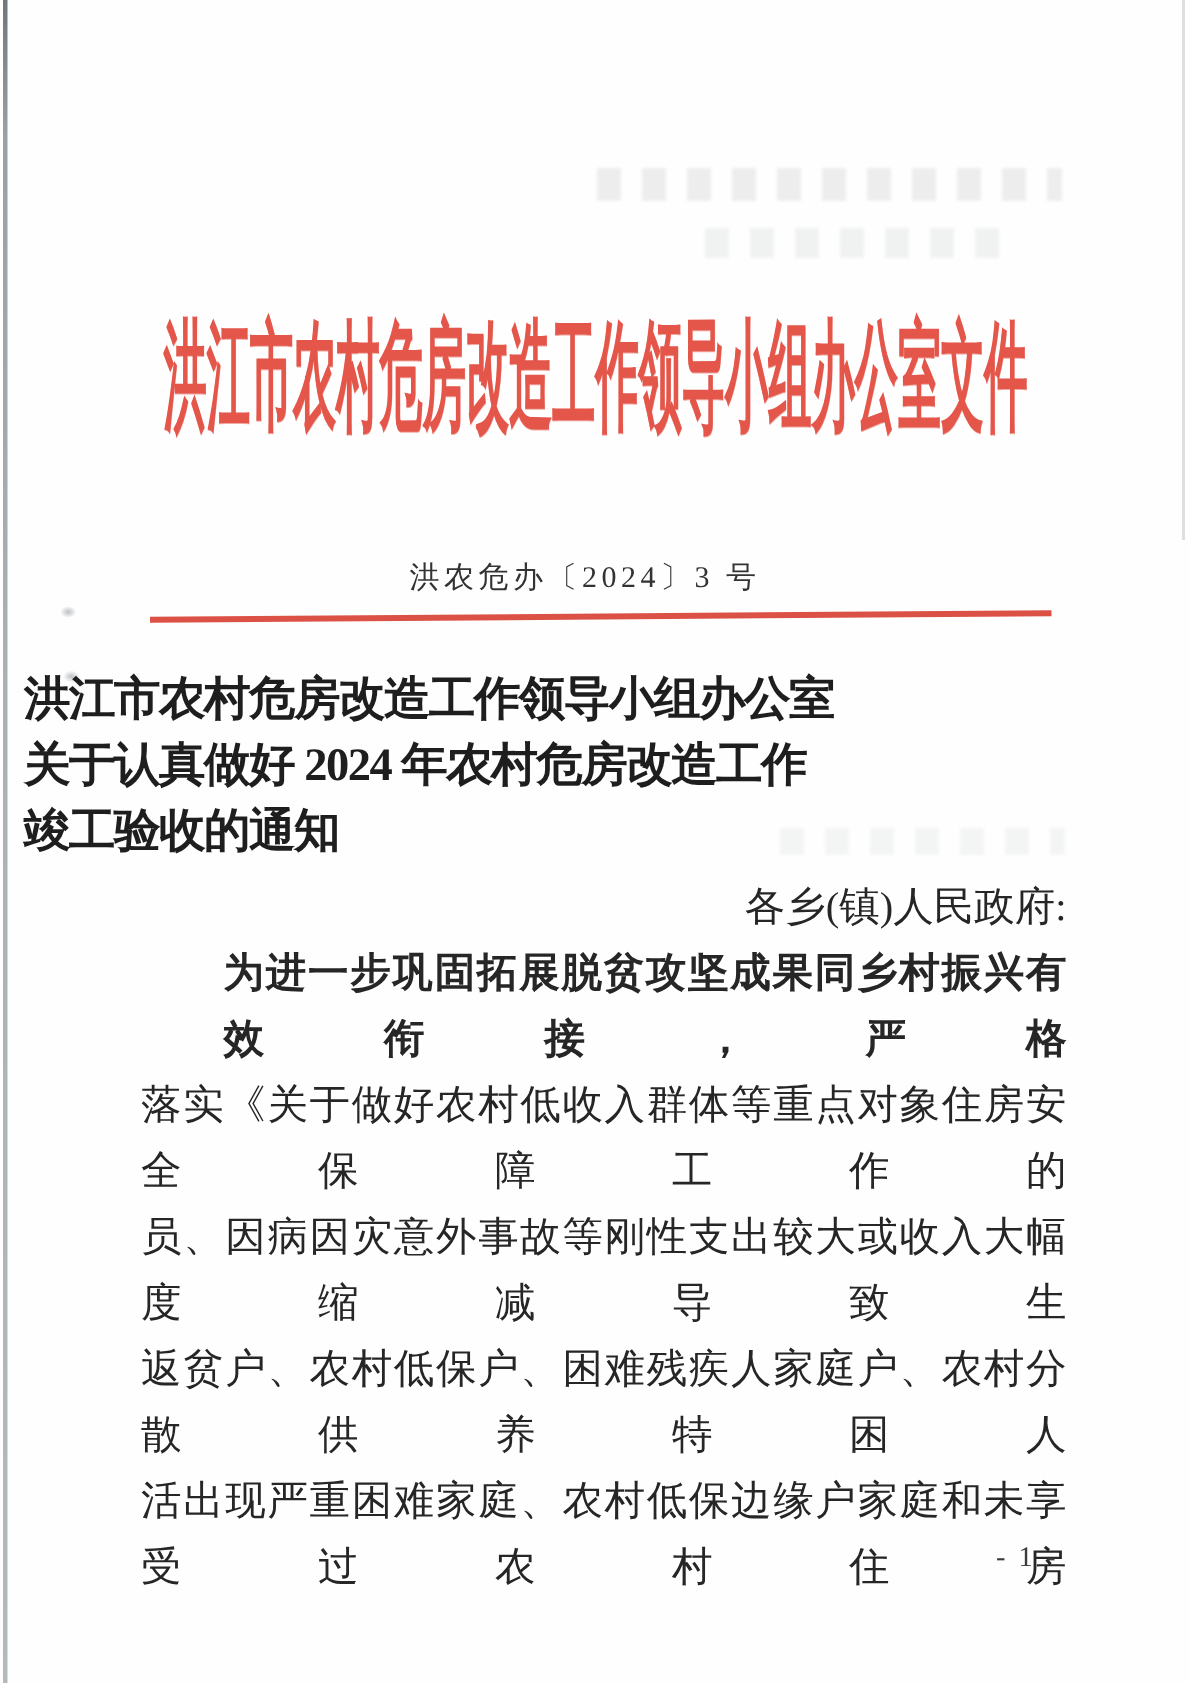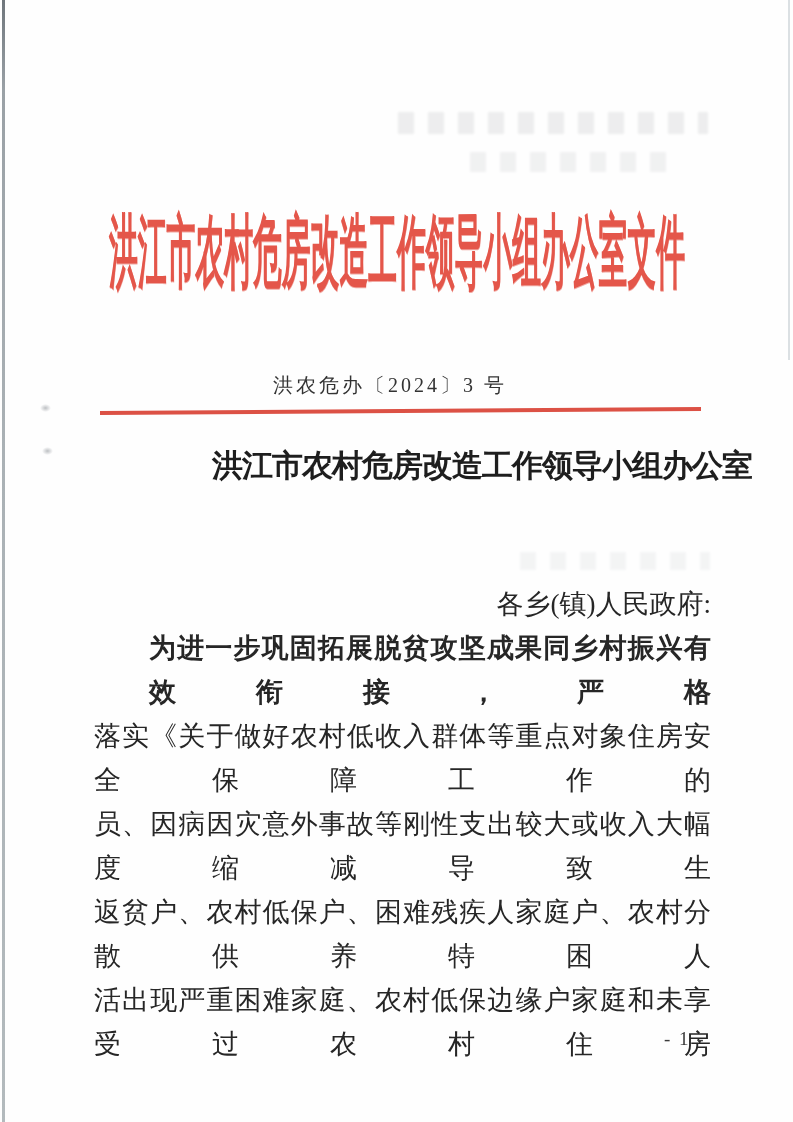--- a/index.html
+++ b/index.html
@@ -87,23 +87,23 @@
     position: absolute;
     left: 100px; top: 409px;
     width: 601px; height: 4px;
     background: #dc5145;
     transform: rotate(-0.4deg);
   }
 
   
   .doc-title {
     position: absolute;
-    left: 0; top: 444px;
+    left: 16px; top: 444px;
     width: 752px;
-    text-align: right;
+    text-align: left;
     font-weight: bold;
     font-size: 31px;
     line-height: 44px;
     letter-spacing: -1px;
     color: #1e1e1e;
   }
 
   
   .doc-body {
     position: absolute;
@@ -152,20 +152,22 @@
   <div class="banner">
     <span class="banner-text">洪江市农村危房改造工作领导小组办公室文件</span>
   </div>
 
   <div class="doc-number">洪农危办〔2024〕3 号</div>
 
   <div class="red-rule"></div>
 
   <div class="doc-title">
     <div>洪江市农村危房改造工作领导小组办公室</div>
+    <div>关于认真做好 2024 年农村危房改造工作</div>
+    <div>竣工验收的通知</div>
   </div>
 
   <div class="doc-body">
     <div class="salutation">各乡(镇)人民政府:</div>
     <div class="bline indent">为进一步巩固拓展脱贫攻坚成果同乡村振兴有效衔接，严格</div>
     <div class="bline">落实《关于做好农村低收入群体等重点对象住房安全保障工作的</div>
     <div class="bline">员、因病因灾意外事故等刚性支出较大或收入大幅度缩减导致生</div>
     <div class="bline">返贫户、农村低保户、困难残疾人家庭户、农村分散供养特困人</div>
     <div class="bline">活出现严重困难家庭、农村低保边缘户家庭和未享受过农村住房</div>
 

